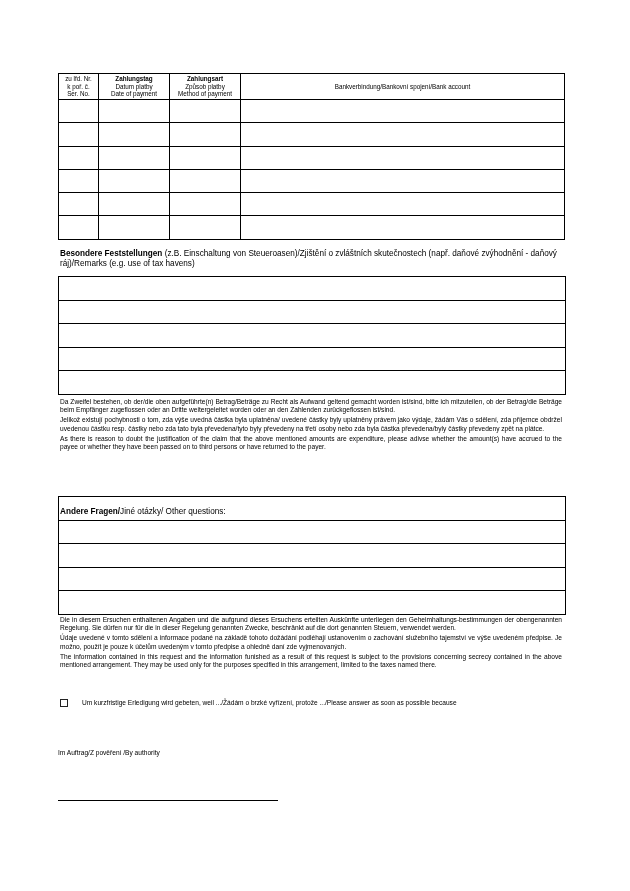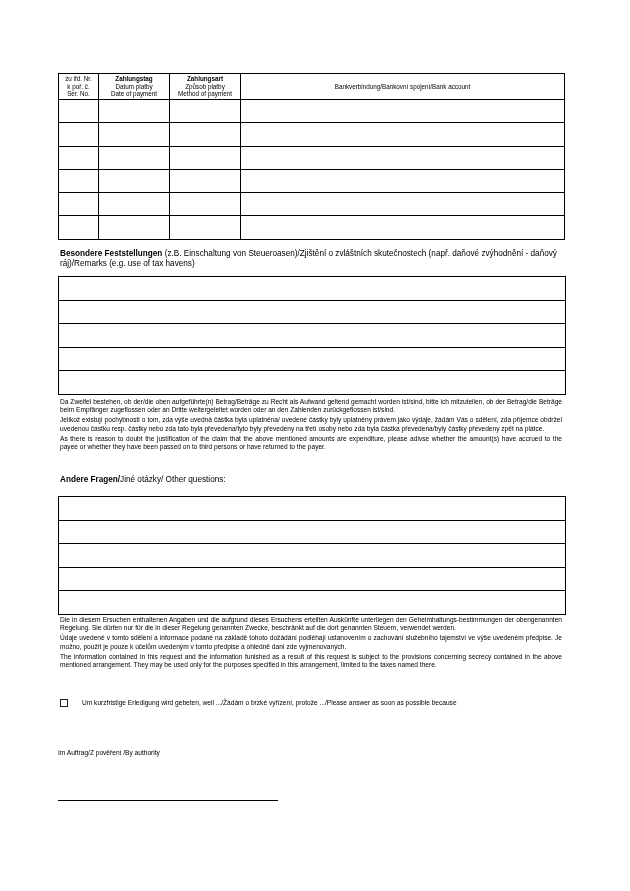--- a/index.html
+++ b/index.html
@@ -115,21 +115,21 @@
   <div class="row"></div>
   <div class="row"></div>
 </div>
 
 <div class="para" style="top:398px;">
   <p>Da Zweifel bestehen, ob der/die oben aufgeführte(n) Betrag/Beträge zu Recht als Aufwand geltend gemacht worden ist/sind, bitte ich mitzuteilen, ob der Betrag/die Beträge beim Empfänger zugeflossen oder an Dritte weitergeleitet worden oder an den Zahlenden zurückgeflossen ist/sind.</p>
   <p>Jelikož existují pochybnosti o tom, zda výše uvedná částka byla uplatněna/ uvedené částky byly uplatněny právem jako výdaje, žádám Vás o sdělení, zda příjemce obdržel uvedenou částku resp. částky nebo zda tato byla převedena/tyto byly převedeny na třetí osoby nebo zda byla částka převedena/byly částky převedeny zpět na plátce.</p>
   <p>As there is reason to doubt the justification of the claim that the above mentioned amounts are expenditure, please adivse whether the amount(s) have accrued to the payee or whether they have been passed on to third persons or have returned to the payer.</p>
 </div>
 
-<div class="abs heading" style="left:60px; top:475px;">
+<div class="abs heading" style="left:60px; top:507px;">
   <b>Andere Fragen/</b><span>Jiné otázky/ Other questions:</span>
 </div>
 
 <div class="box" style="top:496px;">
   <div class="row"></div>
   <div class="row"></div>
   <div class="row"></div>
   <div class="row"></div>
   <div class="row"></div>
 </div>

